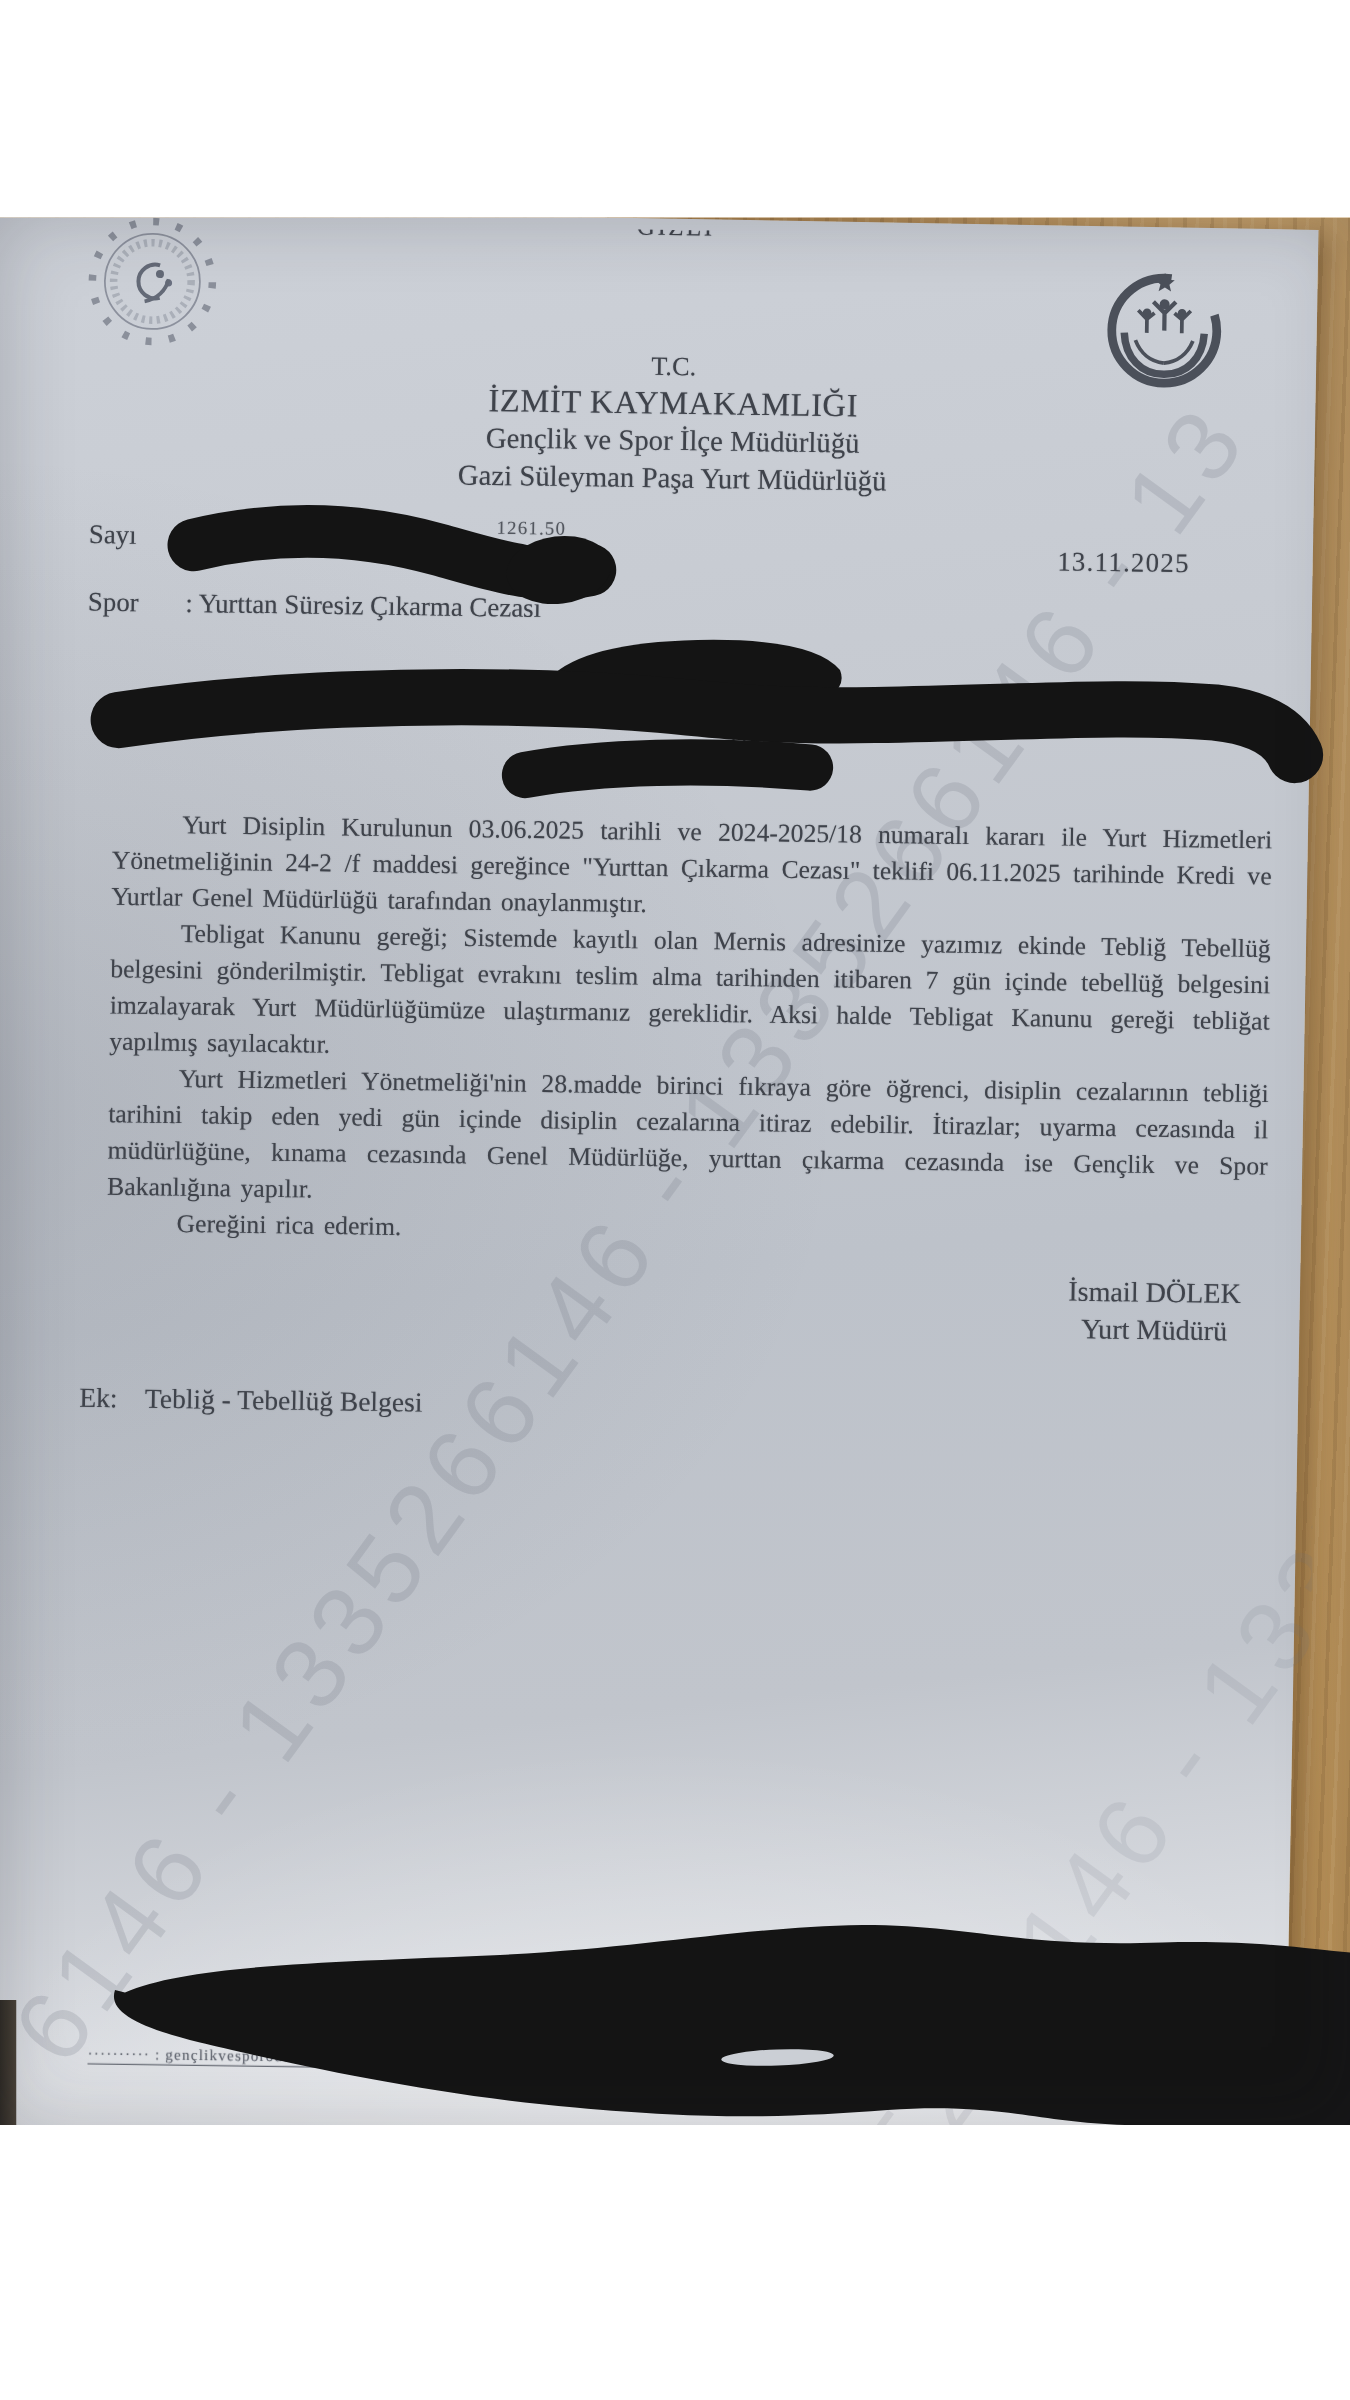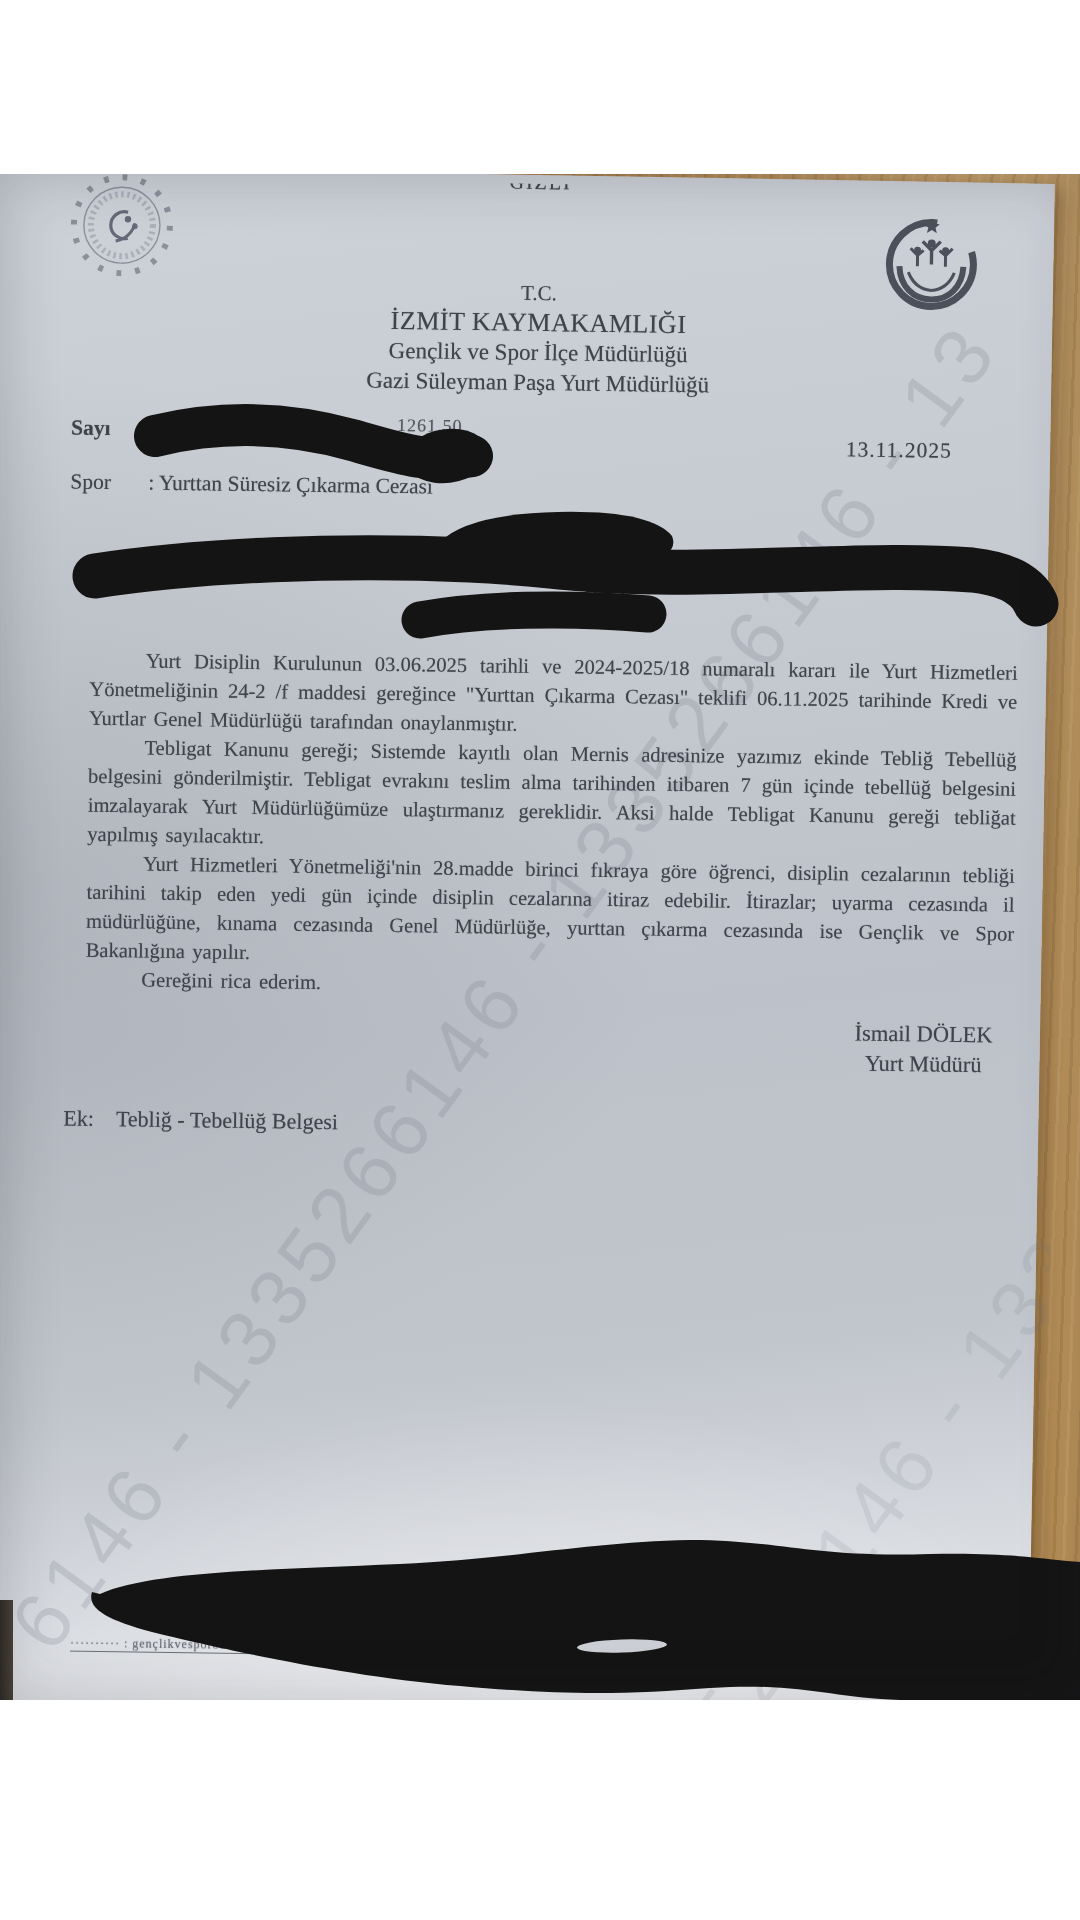--- a/index.html
+++ b/index.html
@@ -30,22 +30,22 @@
            color:#3f434b;text-shadow:0 0 1px rgba(63,67,75,.45);}
   .hdr{position:absolute;left:0;top:104px;width:1080px;text-align:center;line-height:30px;}
   .hdr .l1{font-size:21px;}
   .hdr .l2{font-size:26px;letter-spacing:.5px;}
   .hdr .l3,.hdr .l4{font-size:23px;}
   .hdr div{transform:translateX(-4px);}
   .frag-clip{position:absolute;overflow:hidden;}
   #top-frag{left:505px;top:10px;width:70px;height:11px;}
   #top-frag span{display:block;font-size:20px;letter-spacing:2px;transform:translateY(-13px);}
   .meta{position:absolute;font-size:21.5px;}
-  #sayi-label{left:70px;top:248px;font-weight:bold;}
-  #sayi-frag{left:396px;top:243px;font-size:18px;letter-spacing:1px;opacity:.85;}
+  #sayi-label{left:70px;top:248px;}
+  #sayi-frag{left:396px;top:243px;font-size:15px;letter-spacing:1px;opacity:.85;}
   #konu-line{left:70px;top:302px;width:700px;}
   #konu-line .val{position:absolute;left:78px;top:0;white-space:nowrap;}
   #date{left:845px;top:259px;letter-spacing:1px;}
   #addr-frag{left:586px;top:410px;font-size:17px;letter-spacing:2px;}
   .bodytext{position:absolute;left:92px;top:478px;width:928px;font-size:20.5px;line-height:29px;
             text-align:justify;word-spacing:2.5px;}
   .bodytext p{margin:0;text-indent:56px;}
   .sig{position:absolute;left:836px;top:842px;width:190px;text-align:center;font-size:22.5px;line-height:26px;}
   .sig .name{margin-bottom:4px;}
   .ek{position:absolute;left:72px;top:938px;font-size:22px;}

